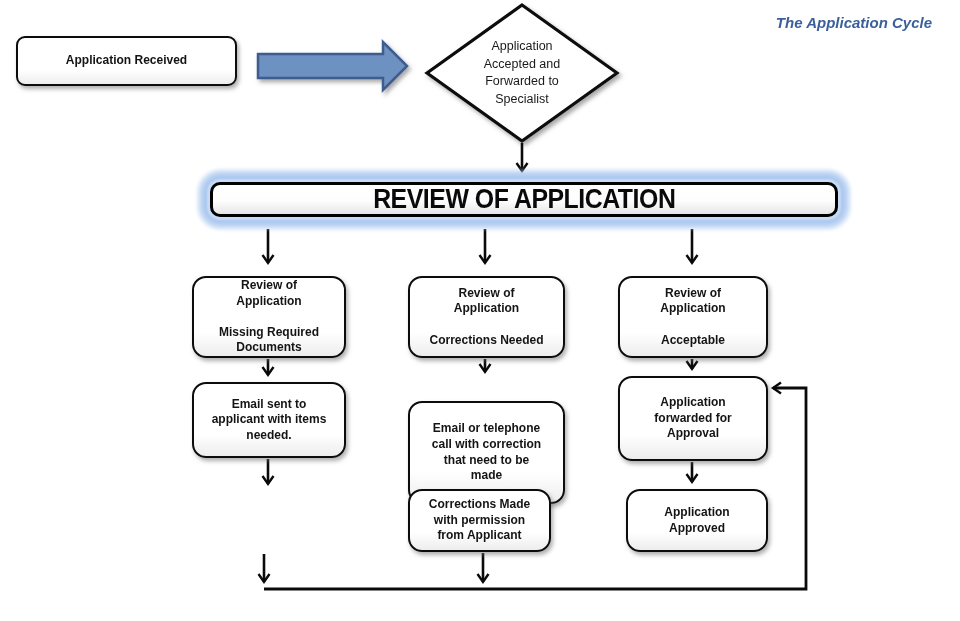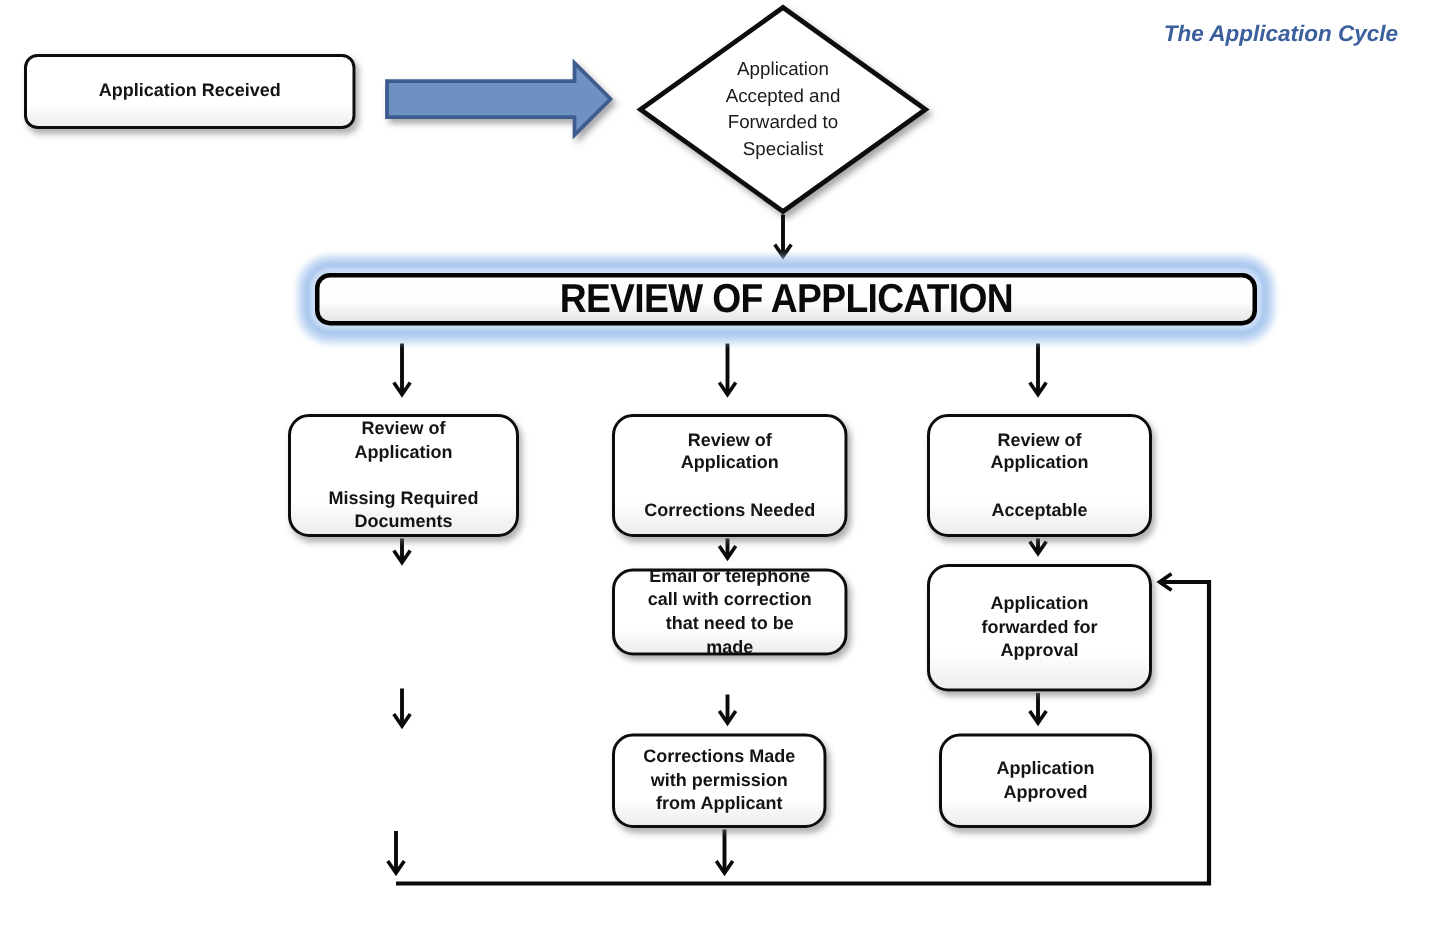--- a/index.html
+++ b/index.html
@@ -42,21 +42,21 @@
   #decision-label{
     left:447px;top:13px;width:150px;height:120px;
     display:flex;align-items:center;justify-content:center;text-align:center;
     font-size:12.5px;line-height:1.4;color:#1a1a1a;white-space:pre-line;
   }
   
   #c1-s1{left:192px;top:276px;width:154px;height:82px;}
   #c2-s1{left:408px;top:276px;width:157px;height:82px;}
   #c3-s1{left:618px;top:276px;width:150px;height:82px;}
   #c1-s2{left:192px;top:382px;width:154px;height:76px;}
-  #c2-s2{left:408px;top:379px;width:157px;height:58px;}
+  #c2-s2{left:408px;top:401px;width:157px;height:103px;}
   #c3-s2{left:618px;top:376px;width:150px;height:85px;}
   #c1-s3{left:192px;top:491px;width:154px;height:62px;}
   #c2-s3{left:408px;top:489px;width:143px;height:63px;}
   #c3-s3{left:626px;top:489px;width:142px;height:63px;}
   svg{position:absolute;left:0;top:0;}
 </style>
 </head>
 <body>
 
 <div id="canvas">
@@ -108,20 +108,23 @@
 
   <div id="review-banner" class="abs">
     <span class="banner-text">REVIEW OF APPLICATION</span>
   </div>
 
   <div id="c1-s1" class="flow-box abs">Review of
 Application
 
 Missing Required
 Documents</div>
+  <div id="c1-s2" class="flow-box abs">Email sent to
+applicant with items
+needed.</div>
 
   <div id="c2-s1" class="flow-box abs">Review of
 Application
 
 Corrections Needed</div>
   <div id="c2-s2" class="flow-box abs">Email or telephone
 call with correction
 that need to be
 made</div>
   <div id="c2-s3" class="flow-box abs">Corrections Made

